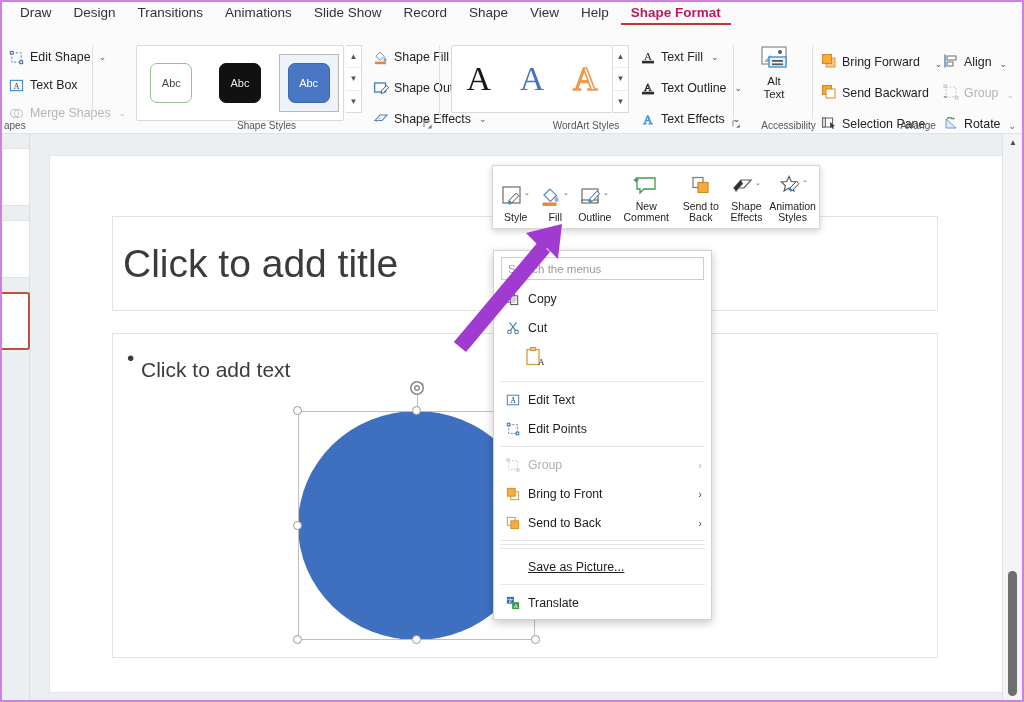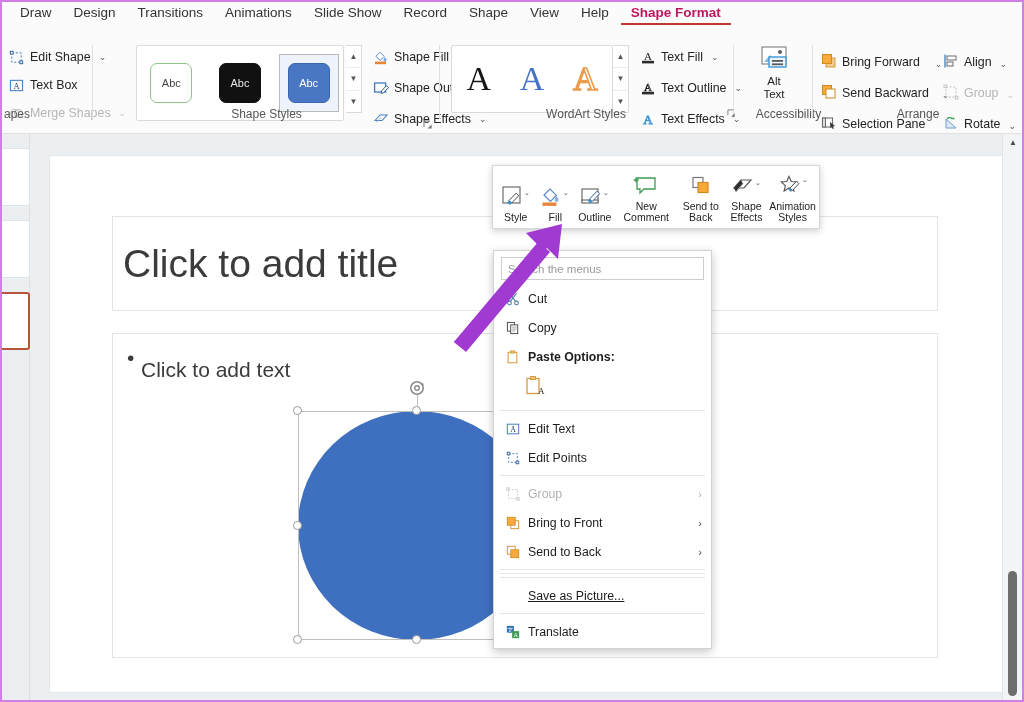--- a/index.html
+++ b/index.html
@@ -39,22 +39,22 @@
   .ribbon {
     position: absolute; left: 0; top: 35px; width: 1020px; height: 97px;
     background: #fbfbfb;
     border-bottom: 1px solid #e2e2e2;
   }
   .grp { position: absolute; top: 0; height: 97px; }
   .grp-sep {
     position: absolute; top: 8px; width: 1px; height: 74px; background: #e0e0e0;
   }
   .grp-label {
-    position: absolute; bottom: 13px; width: 100%;
-    text-align: center; font-size: 12px; color: #555;
+    position: absolute; bottom: 3px; width: 100%;
+    text-align: center; font-size: 10px; color: #555;
   }
   .cmd {
     display: flex; align-items: center; gap: 5px;
     height: 24px; font-size: 12.4px; color: #232323;
     white-space: nowrap; cursor: default;
   }
   .cmd.disabled { color: #b5b5b5; }
   .cmd .ic {
     width: 17px; height: 17px; flex: 0 0 17px;
     display: inline-flex; align-items: center; justify-content: center;
@@ -669,48 +669,39 @@
 
   <div class="ctxmenu">
 
     <div class="searchmenu">
       <span>Search the menus</span>
     </div>
 
     <div class="mi">
       <span class="mic">
         <svg width="14" height="14" viewBox="0 0 16 16">
+            <rect x="1.6" y="1.6" width="8" height="10" fill="#ffffff" stroke="#4a4a4a" stroke-width="1.1"></rect>
+            <rect x="5.4" y="4.4" width="8" height="10" fill="#ffffff" stroke="#4a4a4a" stroke-width="1.1"></rect>
+            <path d="M7 7h5M7 9.2h5M7 11.4h3.4" stroke="#8a8a8a" stroke-width=".9"></path>
+          </svg>
+      </span>
+      <span class="mtx">Copy</span>
+    </div>
+
+    <div class="mi">
+      <span class="mic">
+        <svg width="14" height="14" viewBox="0 0 16 16">
             <circle cx="4" cy="12.5" r="2.1" fill="none" stroke="#4d7ea8" stroke-width="1.2"></circle>
             <circle cx="12" cy="12.5" r="2.1" fill="none" stroke="#4d7ea8" stroke-width="1.2"></circle>
             <path d="M4.8 11L12 1.5M11.2 11L4 1.5" stroke="#4d7ea8" stroke-width="1.2"></path>
           </svg>
       </span>
       <span class="mtx">Cut</span>
     </div>
 
-    <div class="mi">
-      <span class="mic">
-        <svg width="14" height="14" viewBox="0 0 16 16">
-            <rect x="1.6" y="1.6" width="8" height="10" fill="#ffffff" stroke="#4a4a4a" stroke-width="1.1"></rect>
-            <rect x="5.4" y="4.4" width="8" height="10" fill="#ffffff" stroke="#4a4a4a" stroke-width="1.1"></rect>
-            <path d="M7 7h5M7 9.2h5M7 11.4h3.4" stroke="#8a8a8a" stroke-width=".9"></path>
-          </svg>
-      </span>
-      <span class="mtx">Copy</span>
-    </div>
-
-    <div class="mi bold">
-      <span class="mic">
-        <svg width="14" height="14" viewBox="0 0 16 16">
-            <rect x="2.4" y="2.6" width="10" height="12" fill="#ffffff" stroke="#d79b3f" stroke-width="1.2"></rect>
-            <rect x="5.4" y="1" width="4.2" height="2.6" fill="#f3c383" stroke="#d79b3f" stroke-width="1"></rect>
-          </svg>
-      </span>
-      <span class="mtx">Paste Options:</span>
-    </div>
 
     <div class="pasterow">
       <span>
         <svg width="22" height="24" viewBox="0 0 22 24">
           <rect x="3" y="3.5" width="12" height="15" fill="#ffffff" stroke="#d79b3f" stroke-width="1.3"></rect>
           <rect x="6.4" y="1.5" width="5" height="3" fill="#f3c383" stroke="#d79b3f" stroke-width="1"></rect>
           <text x="14" y="19" font-size="9" fill="#2b2b2b" font-family="Liberation Serif, serif">A</text>
         </svg>
       </span>
     </div>

